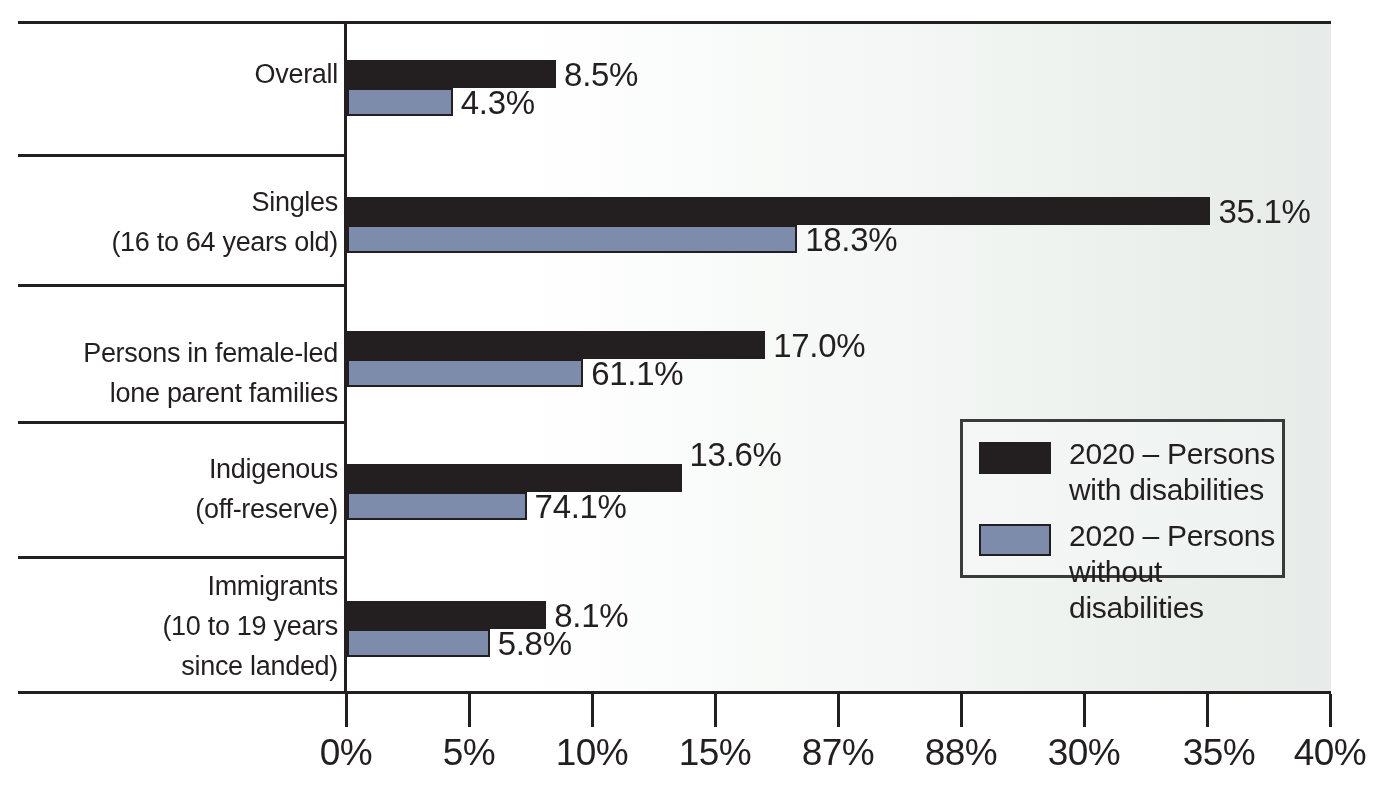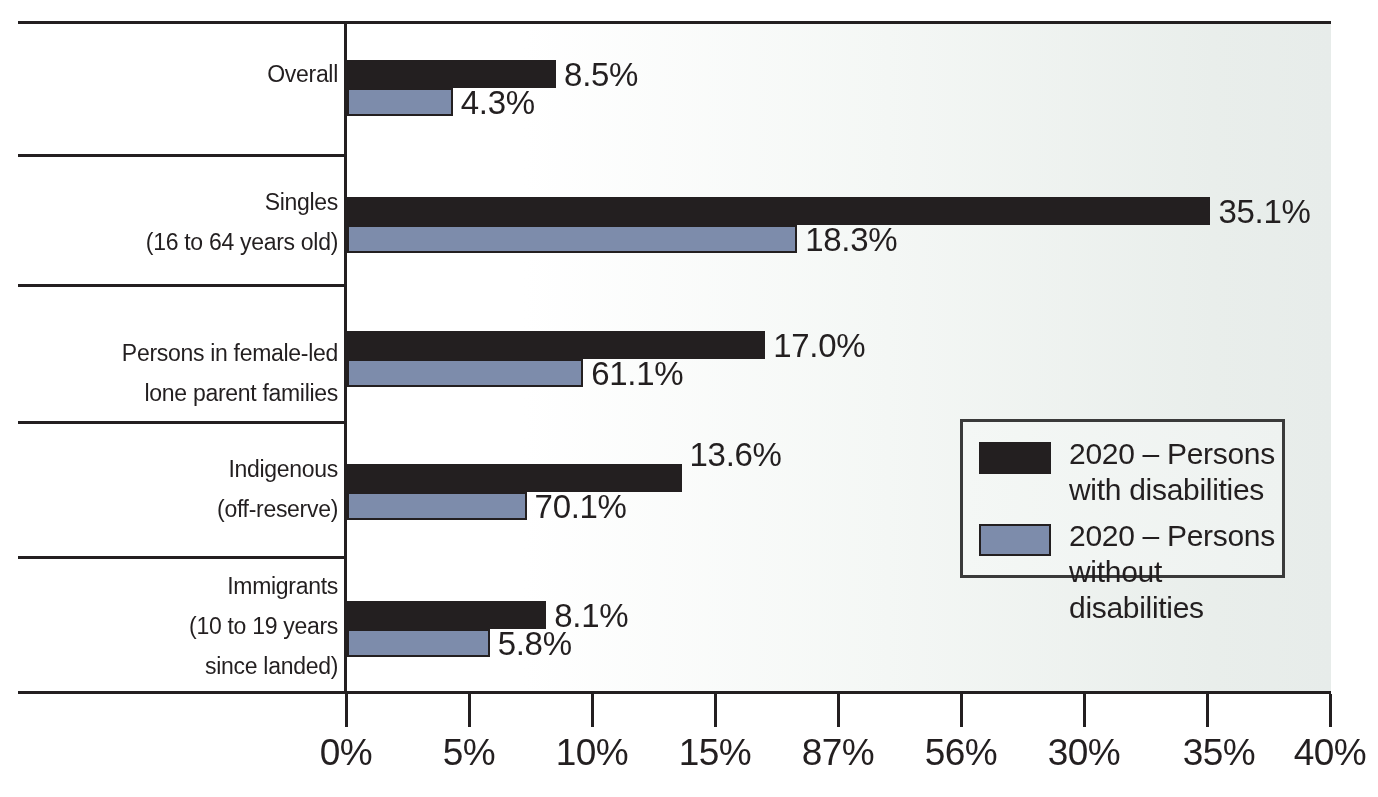--- a/index.html
+++ b/index.html
@@ -78,21 +78,21 @@
     transform: translateX(-50%);
     white-space: nowrap;
     letter-spacing: -0.5px;
   }
 
   
   .cat-label {
     position: absolute;
     right: 1040px;
     text-align: right;
-    font-size: 23px;
+    font-size: 27px;
     line-height: 40px;
     color: #231f20;
     white-space: pre-line;
     letter-spacing: -0.3px;
   }
 
   
   .bar {
     position: absolute;
     left: 347px;
@@ -177,21 +177,21 @@
       <div class="tick" style="left: 1083px;"></div>
       <div class="tick" style="left: 1206px;"></div>
       <div class="tick" style="left: 1329px;"></div>
     </div>
   <div id="tick-labels">
       <div class="tick-label" style="left: 346px;">0%</div>
       <div class="tick-label" style="left: 469px;">5%</div>
       <div class="tick-label" style="left: 592px;">10%</div>
       <div class="tick-label" style="left: 715px;">15%</div>
       <div class="tick-label" style="left: 838px;">87%</div>
-      <div class="tick-label" style="left: 961px;">56%</div>
+      <div class="tick-label" style="left: 961px;">88%</div>
       <div class="tick-label" style="left: 1084px;">30%</div>
       <div class="tick-label" style="left: 1207px; margin-left: 12px;">35%</div>
       <div class="tick-label" style="left: 1330px;">40%</div>
     </div>
   <div id="cat-labels">
       <div class="cat-label" style="top: 54px;">Overall</div>
       <div class="cat-label" style="top: 182px;">Singles
 (16 to 64 years old)</div>
       <div class="cat-label" style="top: 333px;">Persons in female-led
 lone parent families</div>
@@ -210,21 +210,21 @@
       <div class="bar-value" style="left: 1218.46px; top: 193px;">35.1%</div>
       <div class="bar light" style="top: 225px; width: 450.18px;"></div>
       <div class="bar-value" style="left: 805.18px; top: 221px;">18.3%</div>
       <div class="bar dark" style="top: 331px; width: 418.2px;"></div>
       <div class="bar-value" style="left: 773.2px; top: 327px;">17.0%</div>
       <div class="bar light" style="top: 359px; width: 236.16px;"></div>
       <div class="bar-value" style="left: 591.16px; top: 355px;">61.1%</div>
       <div class="bar dark" style="top: 464px; width: 334.56px;"></div>
       <div class="bar-value" style="left: 689.56px; top: 436px;">13.6%</div>
       <div class="bar light" style="top: 492px; width: 179.58px;"></div>
-      <div class="bar-value" style="left: 534.58px; top: 488px;">70.1%</div>
+      <div class="bar-value" style="left: 534.58px; top: 488px;">74.1%</div>
       <div class="bar dark" style="top: 601px; width: 199.26px;"></div>
       <div class="bar-value" style="left: 554.26px; top: 597px;">8.1%</div>
       <div class="bar light" style="top: 629px; width: 142.68px;"></div>
       <div class="bar-value" style="left: 497.68px; top: 625px;">5.8%</div>
     </div>
 
   <div class="legend">
     <div class="legend-row" style="top:14px">
       <span class="swatch dark"></span>
       <span class="legend-text">2020 – Persons

